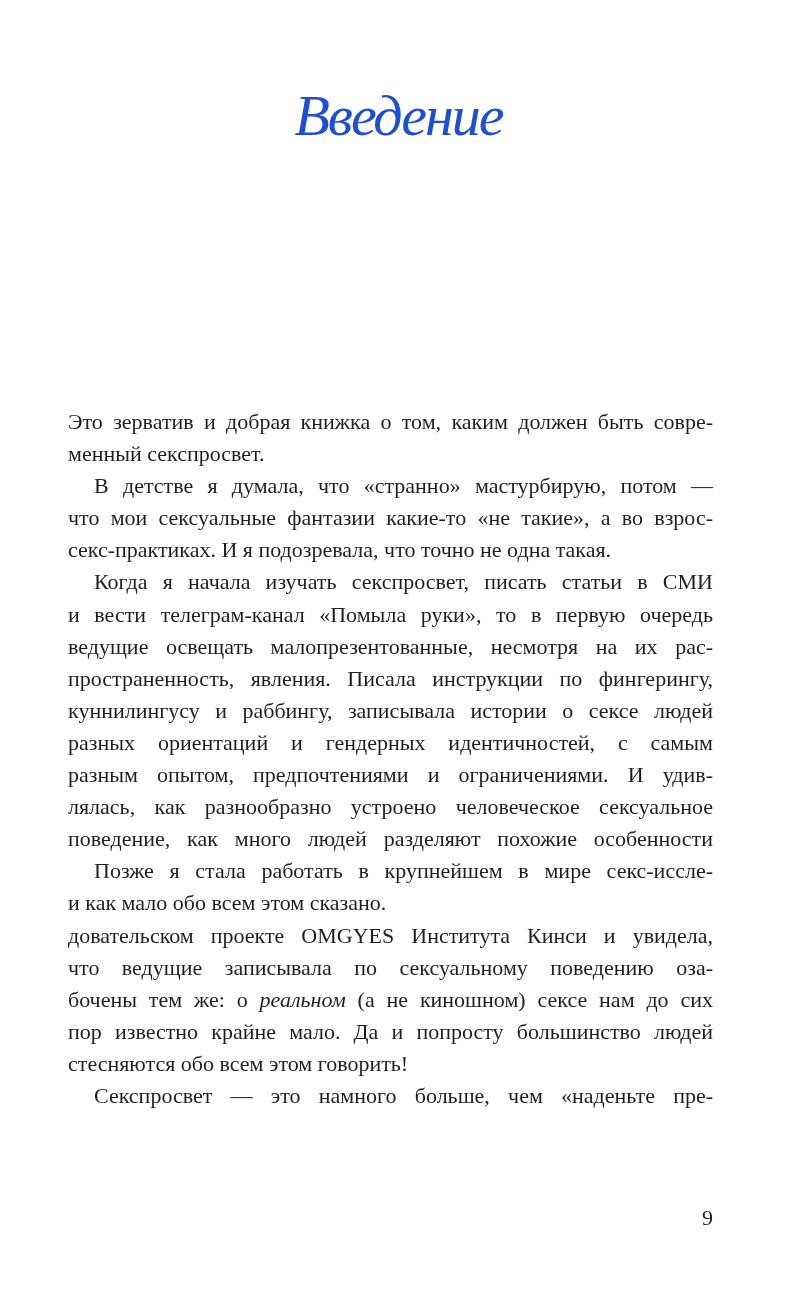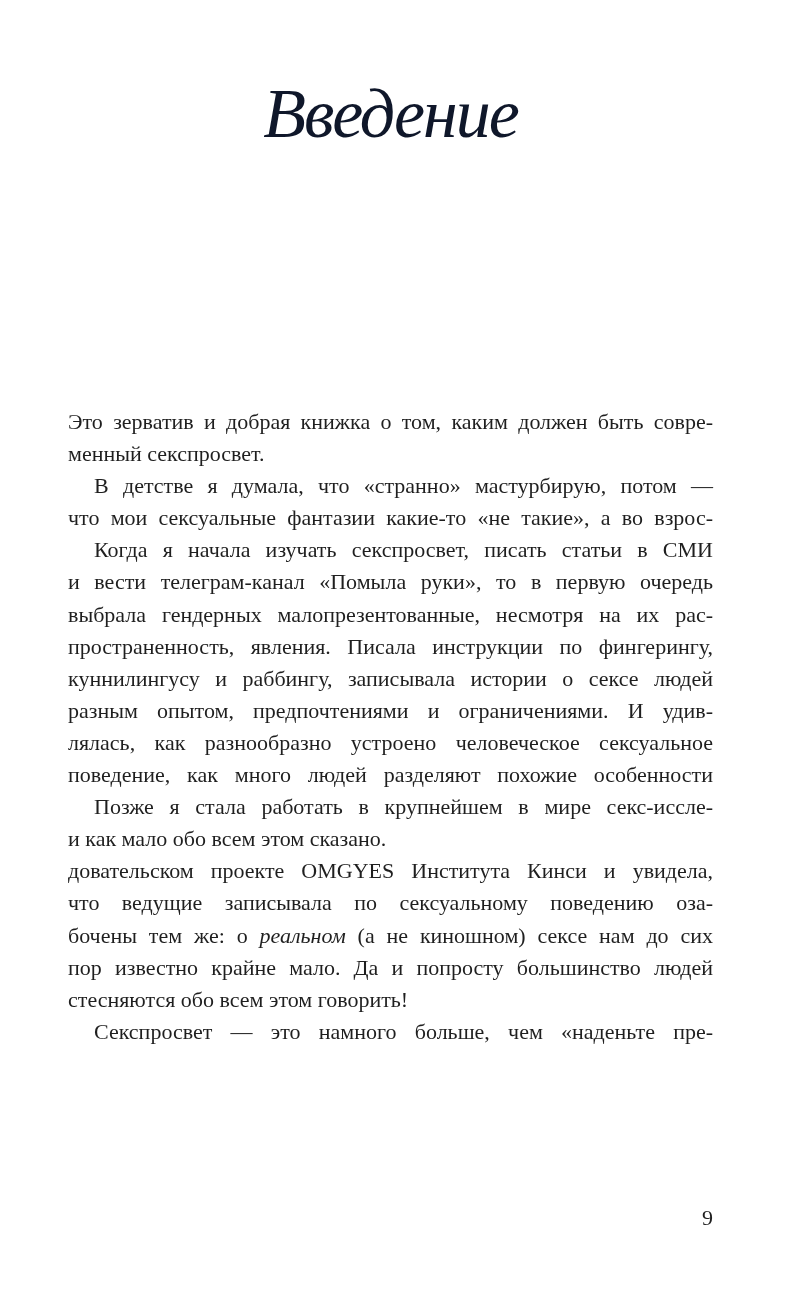--- a/index.html
+++ b/index.html
@@ -14,28 +14,28 @@
     background: #ffffff;
     font-family: "Liberation Serif", "DejaVu Serif", serif;
     color: #1f1f1f;
     overflow: hidden;
   }
   .chapter-title {
     position: absolute;
     top: 79px;
     left: 68px;
     width: 645px;
-    margin: 0;
-    font-size: 70px;
+    margin: 8px;
+    font-size: 58px;
     font-weight: 400;
     font-style: italic;
     letter-spacing: -2px;
     line-height: 1;
     text-align: center;
-    color: #0f172a;
+    color: #1d4ed8;
   }
   .body-text {
     position: absolute;
     top: 406px;
     left: 68px;
     width: 645px;
     font-size: 22px;
     line-height: 32.1px;
     color: #1f1f1f;
   }
@@ -68,25 +68,27 @@
 <body>
 
 <div class="page">
   <h1 class="chapter-title">Введение</h1>
 
   <div class="body-text">
       <div class="line">Это зерватив и добрая книжка о том, каким должен быть совре-</div>
       <div class="line para-end">менный секспросвет.</div>
       <div class="line indent">В детстве я думала, что «странно» мастурбирую, потом —</div>
       <div class="line">что мои сексуальные фантазии какие-то «не такие», а во взрос-</div>
+      <div class="line para-end">секс-практиках. И я подозревала, что точно не одна такая.</div>
       <div class="line indent">Когда я начала изучать секспросвет, писать статьи в СМИ</div>
       <div class="line">и вести телеграм-канал «Помыла руки», то в первую очередь</div>
-      <div class="line">выбрала гендерных малопрезентованные, несмотря на их рас-</div>
+      <div class="line">ведущие освещать малопрезентованные, несмотря на их рас-</div>
       <div class="line">пространенность, явления. Писала инструкции по фингерингу,</div>
       <div class="line">куннилингусу и раббингу, записывала истории о сексе людей</div>
+      <div class="line">разных ориентаций и гендерных идентичностей, с самым</div>
       <div class="line">разным опытом, предпочтениями и ограничениями. И удив-</div>
       <div class="line">лялась, как разнообразно устроено человеческое сексуальное</div>
       <div class="line">поведение, как много людей разделяют похожие особенности</div>
       <div class="line indent">Позже я стала работать в крупнейшем в мире секс-иссле-</div>
       <div class="line para-end">и как мало обо всем этом сказано.</div>
       <div class="line">довательском проекте OMGYES Института Кинси и увидела,</div>
       <div class="line">что ведущие записывала по сексуальному поведению оза-</div>
       <div class="line">бочены тем же: о <em>реальном</em> (а не киношном) сексе нам до сих</div>
       <div class="line">пор известно крайне мало. Да и попросту большинство людей</div>
       <div class="line para-end">стесняются обо всем этом говорить!</div>

